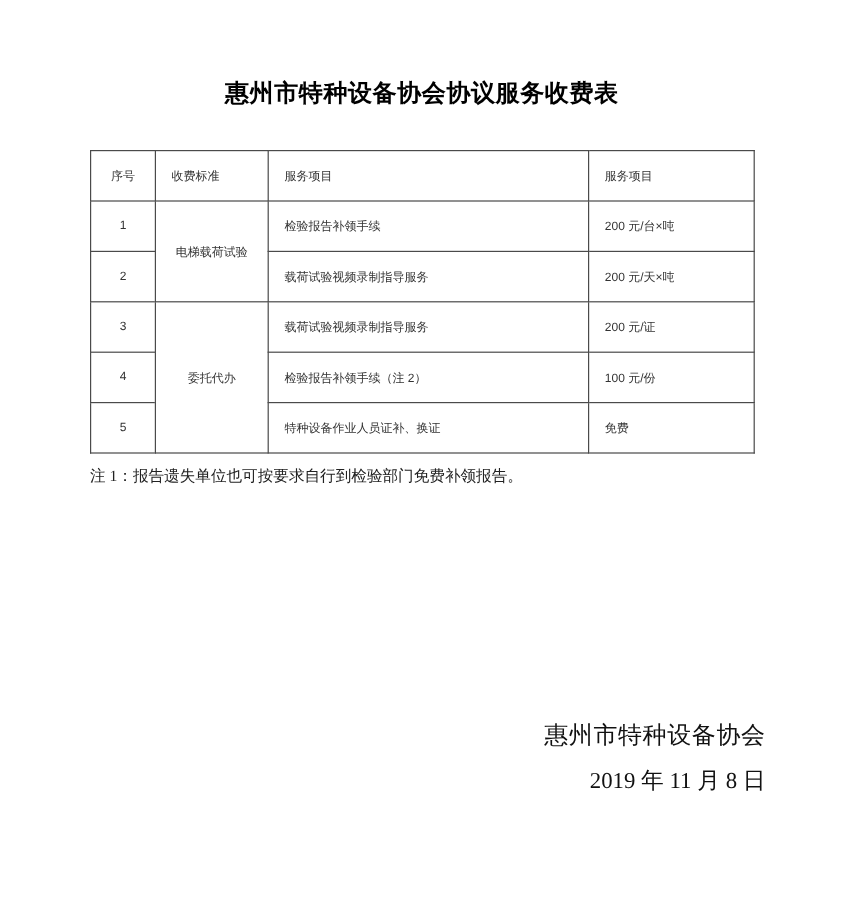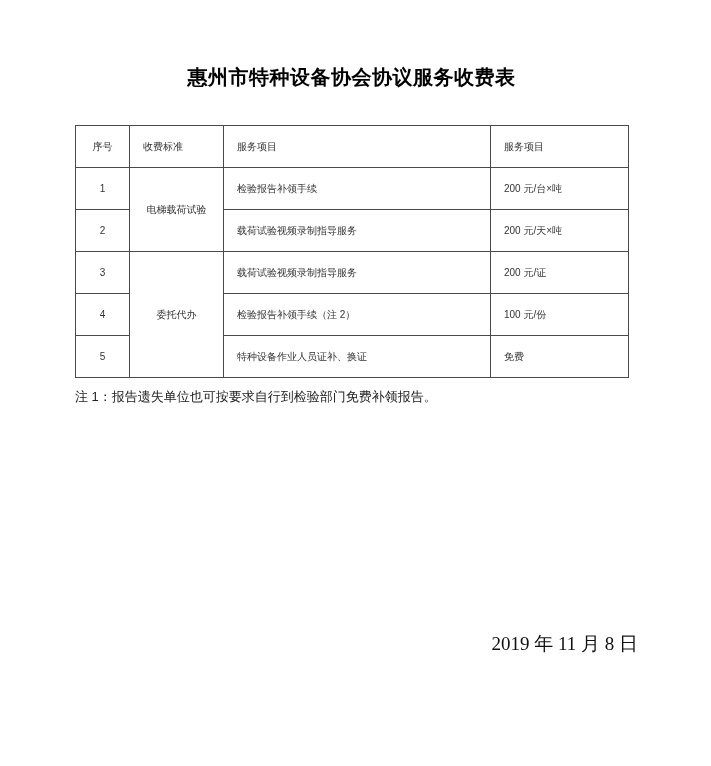--- a/index.html
+++ b/index.html
@@ -51,41 +51,41 @@
     padding-left: 0;
   }
   .col-no   { width: 54px; }
   .col-cat  { width: 94px; }
   .col-item { width: 267px; }
   .col-fee  { width: 138px; }
   .footnote {
     position: absolute;
     left: 75px;
     top: 388px;
-    font-family: Liberation Sans, sans-serif;
+    font-family: Liberation Serif, serif;
     font-size: 13px;
     color: #222222;
     white-space: nowrap;
   }
   .signature {
     position: absolute;
     right: 73px;
     top: 601px;
     text-align: right;
     font-family: "Liberation Serif", "DejaVu Serif", serif;
     color: #111111;
   }
   .signature .org {
     font-size: 20px;
     line-height: 24px;
     letter-spacing: 0.5px;
     white-space: nowrap;
   }
   .signature .date {
-    margin-top: 31px;
+    margin-top: 15px;
     font-size: 19px;
     line-height: 24px;
     white-space: nowrap;
   }
 </style>
 </head>
 <body>
 
 <div class="page">
 
@@ -131,16 +131,17 @@
         <td class="c-center">5</td>
         <td>特种设备作业人员证补、换证</td>
         <td>免费</td>
       </tr>
     </tbody>
   </table>
 
   <div class="footnote">注 1：报告遗失单位也可按要求自行到检验部门免费补领报告。</div>
 
   <div class="signature">
+    <div class="org">惠州市特种设备协会</div>
     <div class="date">2019 年 11 月 8 日</div>
   </div>
 
 </div>
 
 </body></html>

